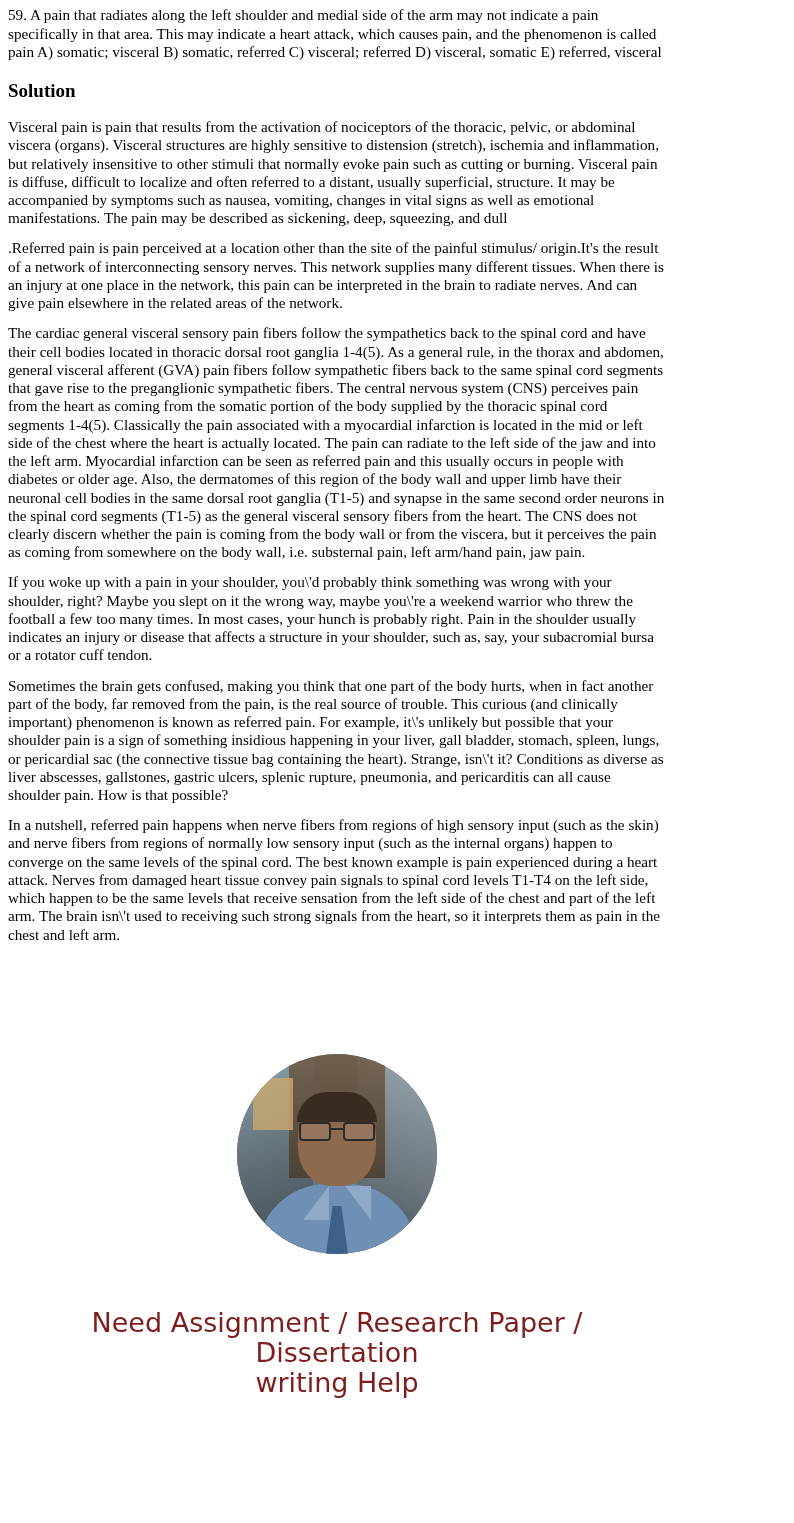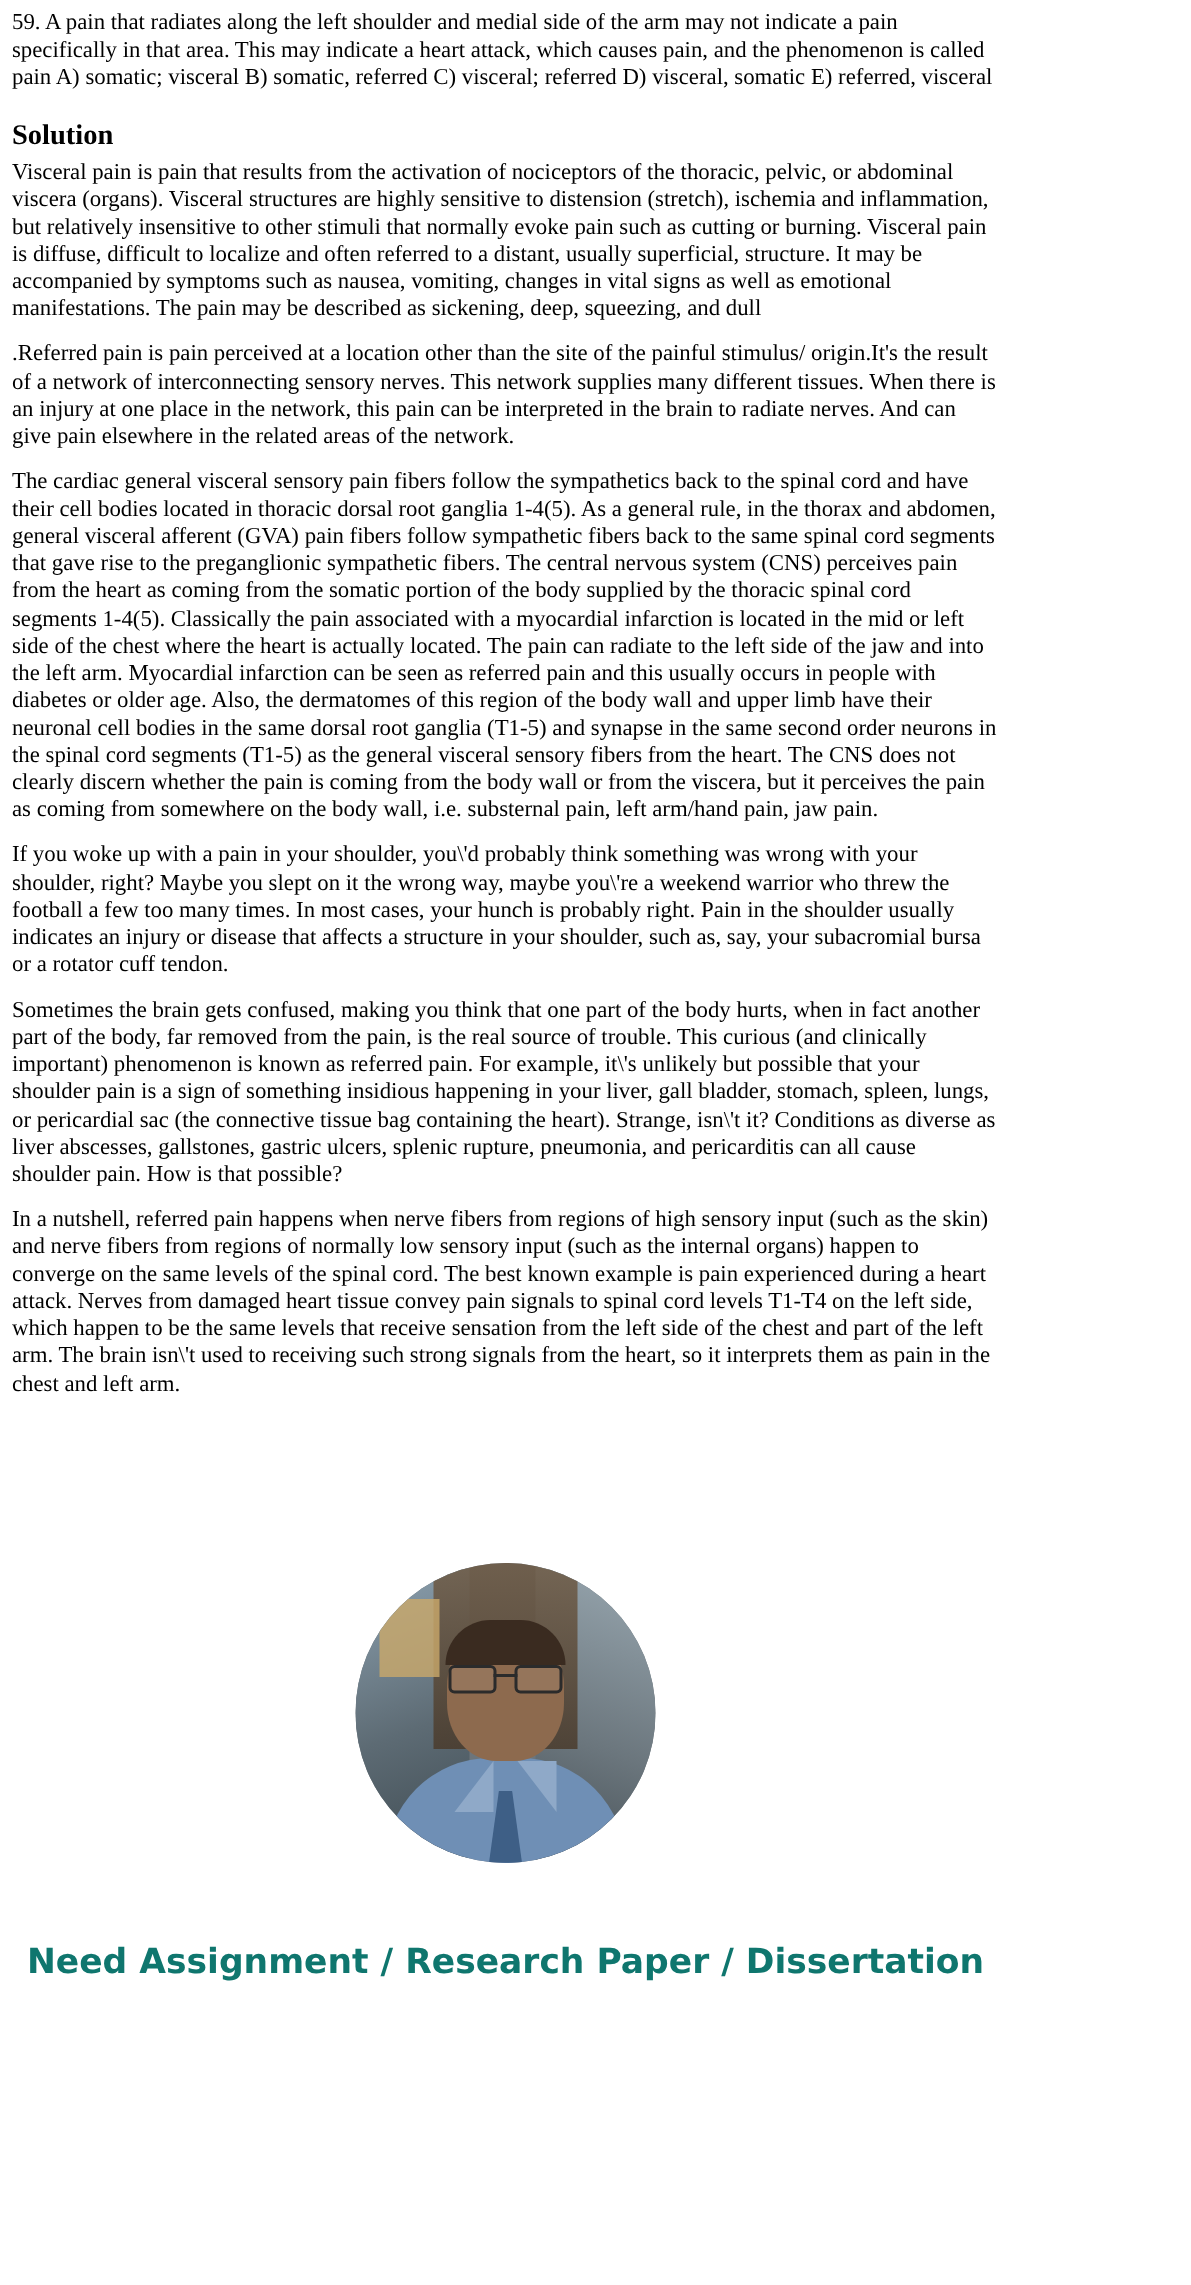--- a/index.html
+++ b/index.html
@@ -28,21 +28,21 @@
   }
   .question {
     margin: 0 0 18px 0;
     font-size: 15.2px;
     line-height: 1.22;
   }
   h2.solution {
     font-family: "Liberation Serif", serif;
     font-size: 19px;
     font-weight: bold;
-    margin: 0 0 4px 0;
+    margin: 0 0 16px 0;
   }
   .short-answer {
     margin-bottom: 16px;
   }
   .further {
     font-weight: bold;
     font-size: 15.2px;
     margin: 0 0 12px 0;
   }
   .spacer {
@@ -180,24 +180,24 @@
     margin-left: -11px;
     width: 22px;
     height: 48px;
     background: #3e5f86;
     clip-path: polygon(30% 0, 70% 0, 100% 100%, 0 100%);
   }
   .footer {
     margin-top: 54px;
     text-align: center;
     font-family: "DejaVu Sans", sans-serif;
-    font-weight: bold;
-    font-size: 23px;
+    font-weight: normal;
+    font-size: 27px;
     line-height: 1.12;
-    color: #0f766e;
+    color: #7f1d1d;
     padding-bottom: 20px;
   }
   .footer .line2 {
     display: block;
   }
   .footer .contact {
     display: block;
     margin-top: 2px;
   }
 </style>
@@ -235,15 +235,16 @@
       <div class="head"></div>
       <div class="hairline"></div>
       <div class="glasses">
           <span class="bridge"></span>
         </div>
     </div>
   </div>
 
   <div class="footer">
     <span>Need Assignment / Research Paper / Dissertation</span>
+    <span class="line2">writing Help</span>
   </div>
 
 </div>
 
 </body></html>

